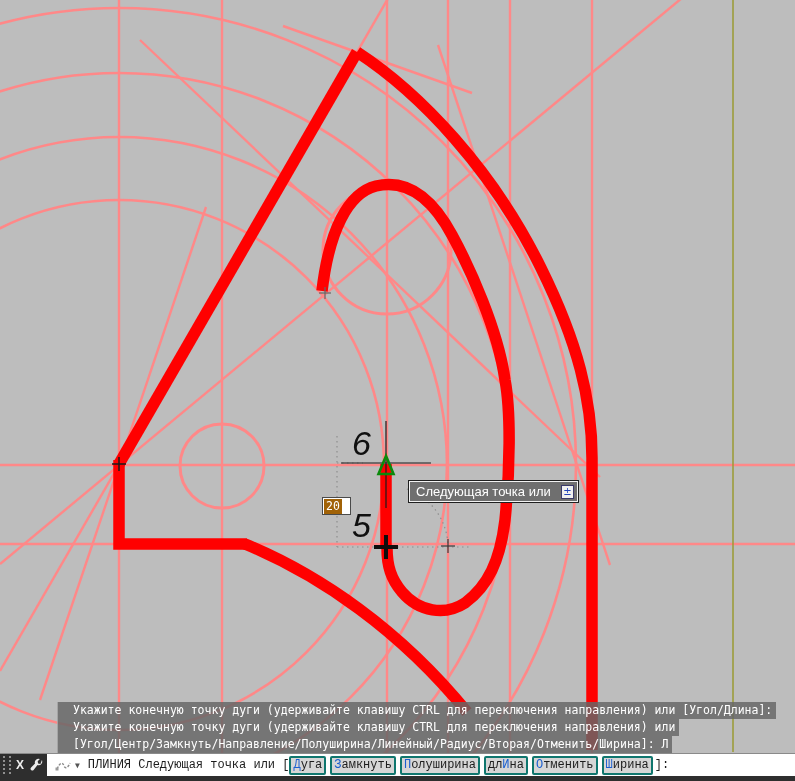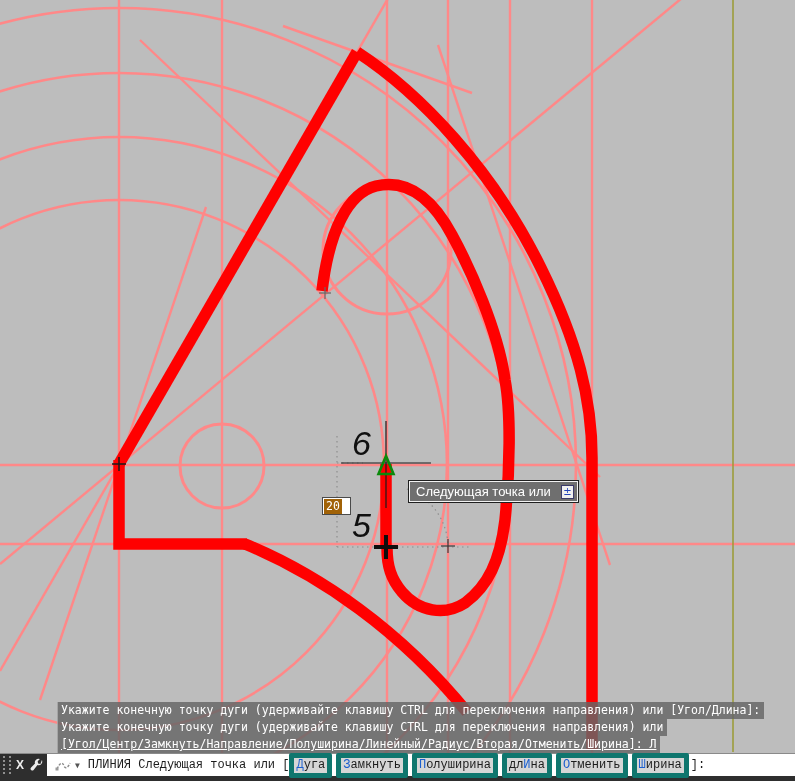--- a/index.html
+++ b/index.html
@@ -17,38 +17,38 @@
            border:1px solid #1f1f1f;box-shadow:inset 0 0 0 1px #f2f2f2;box-sizing:border-box;
            display:flex;align-items:center;color:#fff;
            font-family:"Liberation Sans",sans-serif;font-size:13px;}
   #tooltip .txt{padding-left:7px;flex:1;white-space:nowrap;}
   #tooltip .more{width:13px;height:14px;margin-right:4px;background:#f0f0f0;border:1px solid #3a3a6a;
            box-sizing:border-box;color:#2244bb;font-size:10px;line-height:11px;text-align:center;
            font-family:"DejaVu Sans",sans-serif;}
   
   .hline{position:absolute;left:57px;height:17px;line-height:17px;white-space:nowrap;
          background:rgba(103,103,103,0.84);color:#ffffff;font-size:11.5px;
-         padding:0 4px 0 3px;border-left:1px solid rgba(255,255,255,0.35);}
+         padding:0 4px 0 15px;border-left:1px solid rgba(255,255,255,0.35);}
   
   #cmdbar{position:absolute;left:0;top:753px;width:795px;height:28px;background:#ffffff;
           border-top:1px solid #8a8a8a;border-bottom:5px solid #2e2e2e;box-sizing:border-box;
           display:flex;align-items:center;}
   #cmd-left{width:47px;align-self:stretch;background:#2e2e2e;display:flex;align-items:center;
             flex-shrink:0;}
   #drag-handle{width:4px;height:18px;margin-left:3px;border-left:2px dotted #909090;
                border-right:2px dotted #909090;}
   #cmd-close{color:#f0f0f0;font-size:12px;font-weight:bold;margin-left:5px;cursor:default;
              font-family:"Liberation Sans",sans-serif;}
   #cmd-wrench{margin-left:5px;display:flex;}
   #pline-ico{margin-left:8px;display:flex;align-items:center;}
   #pline-caret{color:#555;font-size:8px;margin-left:2px;}
   #cmd-text{margin-left:8px;color:#1c1c1c;font-size:12px;white-space:nowrap;
             display:flex;align-items:center;font-family:Liberation Mono, monospace;}
   #cmd-text .plain{margin-right:0;}
-  .chip{background:#d6d6d6;border:5px solid #0f766e;border-radius:2px;padding:0 2px;
+  .chip{background:#d6d6d6;border:2px solid #0f766e;border-radius:2px;padding:0 2px;
         margin:0 2px;line-height:15px;display:inline-block;}
   .chip:first-of-type{margin-left:0;}
   .hot{color:#1b5fd0;}
   .sp{white-space:pre;}
 </style>
 </head>
 <body>
 
 <div id="app">
 
@@ -139,21 +139,21 @@
   </div>
 
   <div id="tooltip">
     <span class="txt">Следующая точка или</span>
     <span class="more">±</span>
   </div>
 
   <div id="history">
       <div class="hline" style="top: 702px;">Укажите конечную точку дуги (удерживайте клавишу CTRL для переключения направления) или [Угол/Длина]:</div>
       <div class="hline" style="top: 719px;">Укажите конечную точку дуги (удерживайте клавишу CTRL для переключения направления) или</div>
-      <div class="hline" style="top: 736px; text-decoration: underline;">[Угол/Центр/Замкнуть/Направление/Полуширина/Линейный/Радиус/Вторая/Отменить/Ширина]: Л</div>
+      <div class="hline" style="top: 736px;">[Угол/Центр/Замкнуть/Направление/Полуширина/Линейный/Радиус/Вторая/Отменить/Ширина]: Л</div>
     </div>
 
   <div id="cmdbar">
     <div id="cmd-left">
       <div id="drag-handle"></div>
       <span id="cmd-close">X</span>
       <span id="cmd-wrench">
         <svg width="15" height="15" viewBox="0 0 15 15">
           <path d="M12.9,2.1 a3.6,3.6 0 0 1 -4.4,4.9 L4.6,11.9 a1.7,1.7 0 0 1 -2.5,-2.5
                    L6,5.5 a3.6,3.6 0 0 1 4.9,-4.4 L8.7,3.3 l0.4,2.3 2.3,0.4 z" fill="#ededed"></path>

